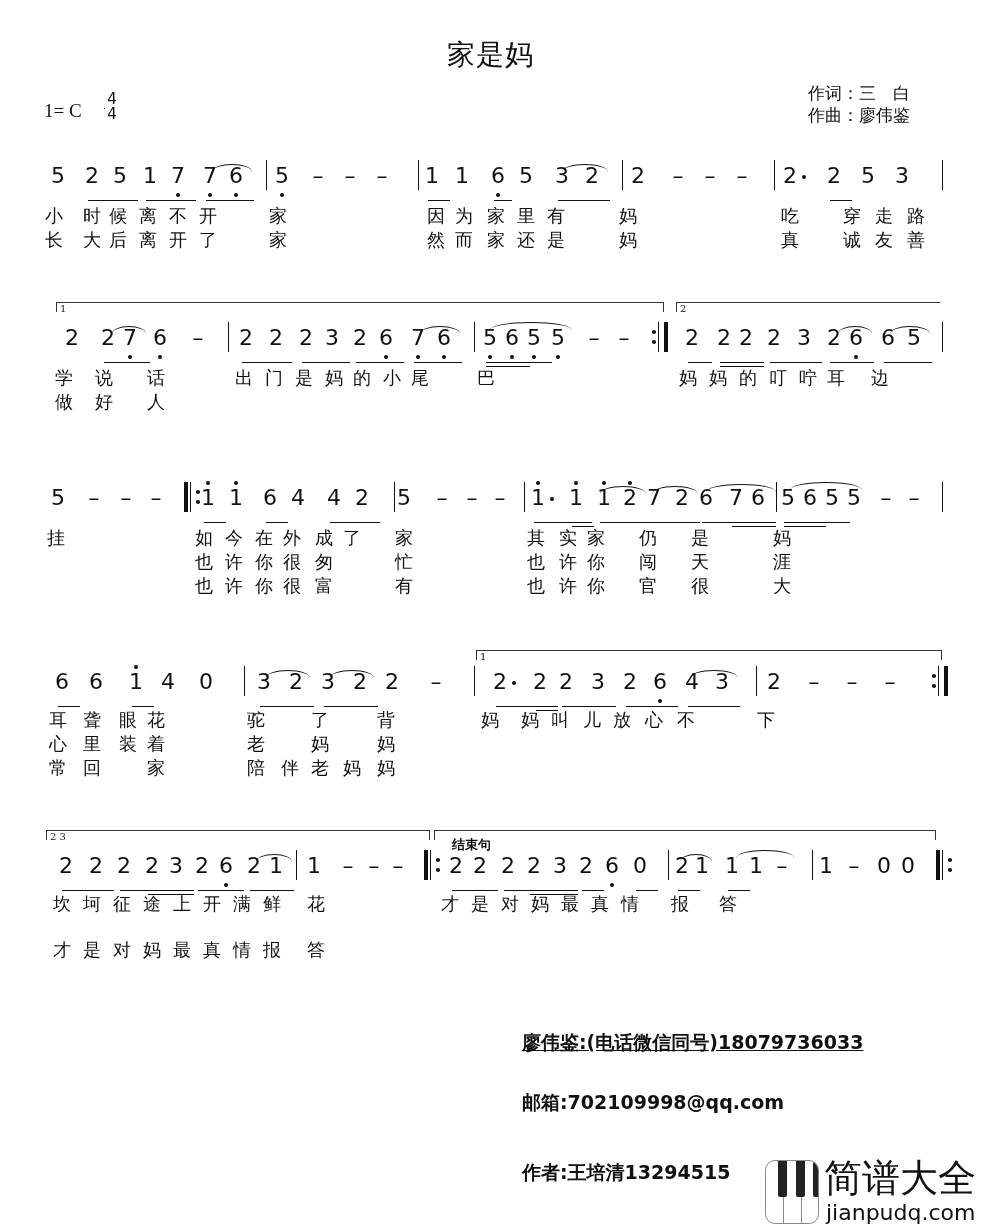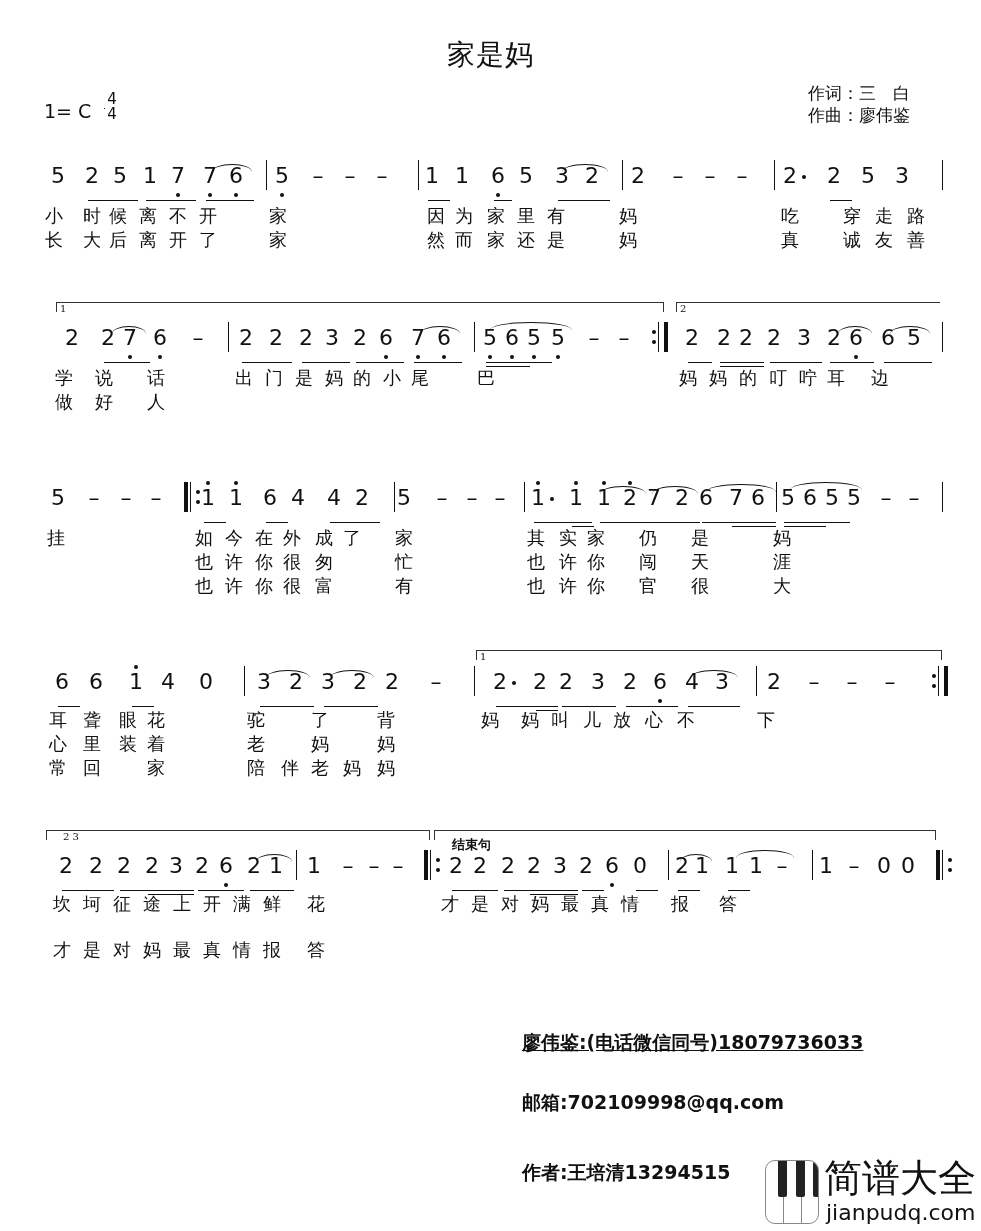--- a/index.html
+++ b/index.html
@@ -1,19 +1,19 @@
 <!DOCTYPE html>
 <html><head>
   <meta charset="utf-8">
   <style>
     * { margin:0; padding:0; box-sizing:border-box; }
     html, body { width:981px; height:1231px; background:#ffffff; overflow:hidden; }
     body { position:relative; font-family:"DejaVu Sans", "Liberation Sans", sans-serif; color:#111; }
     .title { position:absolute; top:36px; left:0; width:981px; text-align:center; font-size:28px; font-weight:normal; letter-spacing:1px; }
-    .key { position:absolute; left:44px; top:100px; font-size:19px; }
+    .key { position:absolute; left:44px; top:100px; font-size:19px;font-family:Liberation Serif, serif; }
     .timesig { position:absolute; left:104px; top:92px; width:16px; text-align:center; font-size:15px; line-height:15px; }
     .timesig .bar { display:block; border-top:1.5px solid #111; margin:1px 0; }
     .credits { position:absolute; left:808px; top:82px; font-size:17px; line-height:22px; }
     .n { position:absolute; font-size:22px; line-height:24px; width:16px; text-align:center; }
     .dash { position:absolute; font-size:22px; line-height:24px; width:16px; text-align:center; }
     .dotlow { position:absolute; width:4px; height:4px; border-radius:50%; background:#111; }
     .dothigh { position:absolute; width:4px; height:4px; border-radius:50%; background:#111; }
     .aug { position:absolute; width:4px; height:4px; border-radius:50%; background:#111; }
     .ul { position:absolute; height:0; border-top:1.6px solid #111; }
     .bar { position:absolute; width:0; border-left:1.6px solid #111; }
@@ -318,21 +318,21 @@
     <div class="thick" style="left: 936px; top: 850px; height: 30px;"></div>
     <div class="repdot" style="left: 948px; top: 858px;"></div>
     <div class="repdot" style="left: 948px; top: 868px;"></div>
     <div class="volta rightend" style="left: 56px; width: 608px; top: 302px;"></div>
     <div class="vlabel" style="left: 60px; top: 303px;">1</div>
     <div class="volta" style="left: 676px; width: 264px; top: 302px;"></div>
     <div class="vlabel" style="left: 680px; top: 303px;">2</div>
     <div class="volta rightend" style="left: 476px; width: 466px; top: 650px;"></div>
     <div class="vlabel" style="left: 480px; top: 651px;">1</div>
     <div class="volta rightend" style="left: 46px; width: 384px; top: 830px;"></div>
-    <div class="vlabel" style="left: 50px; top: 831px; margin-left: 13px;">2 3</div>
+    <div class="vlabel" style="left: 50px; top: 831px;">2 3</div>
     <div class="volta rightend" style="left: 434px; width: 502px; top: 830px;"></div>
     <div class="lyric" style="left: 45px; top: 205px;">小</div>
     <div class="lyric" style="left: 83px; top: 205px;">时</div>
     <div class="lyric" style="left: 109px; top: 205px;">候</div>
     <div class="lyric" style="left: 139px; top: 205px;">离</div>
     <div class="lyric" style="left: 169px; top: 205px;">不</div>
     <div class="lyric" style="left: 199px; top: 205px;">开</div>
     <div class="lyric" style="left: 269px; top: 205px;">家</div>
     <div class="lyric" style="left: 427px; top: 205px;">因</div>
     <div class="lyric" style="left: 455px; top: 205px;">为</div>

